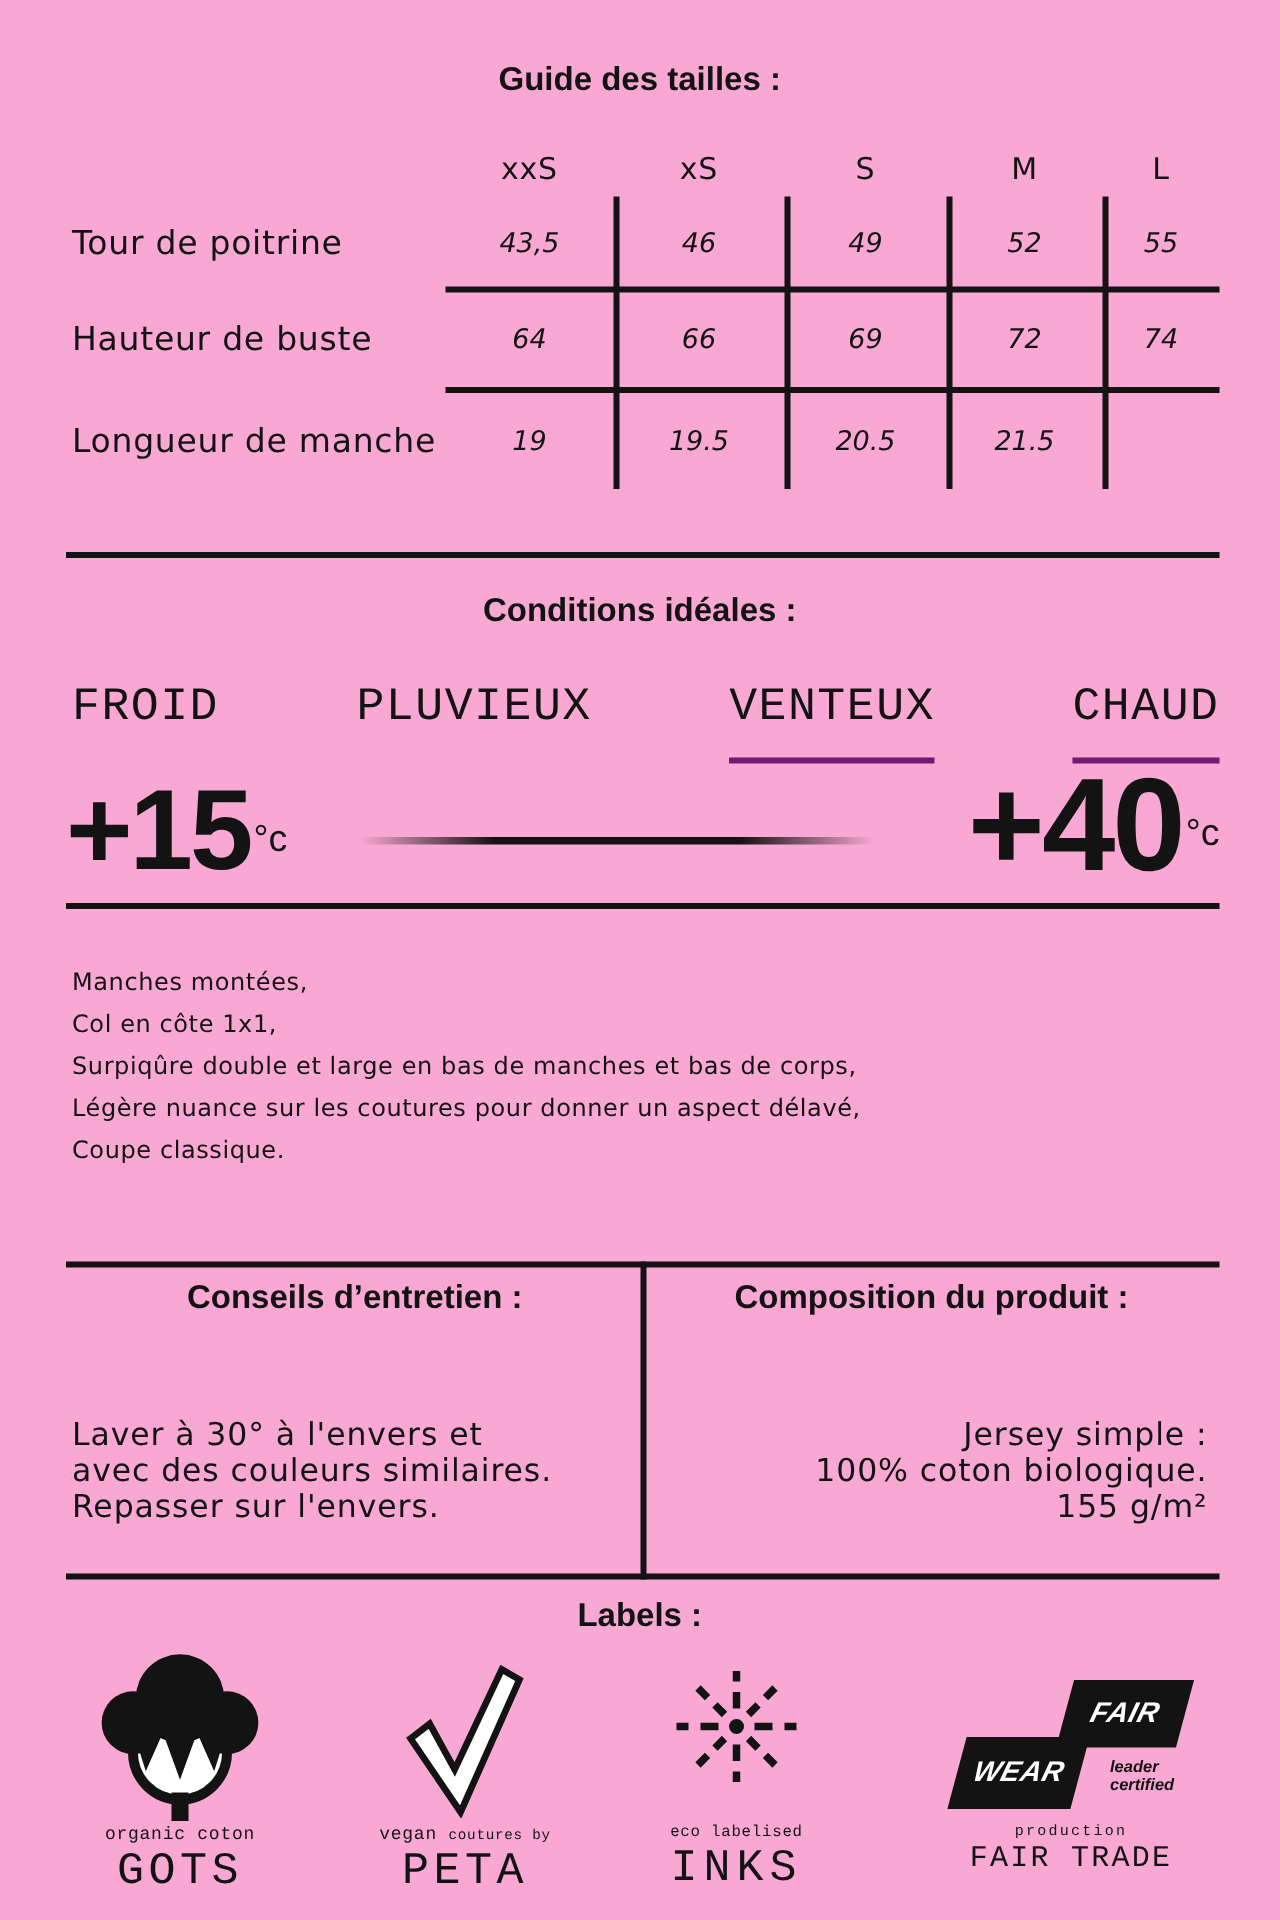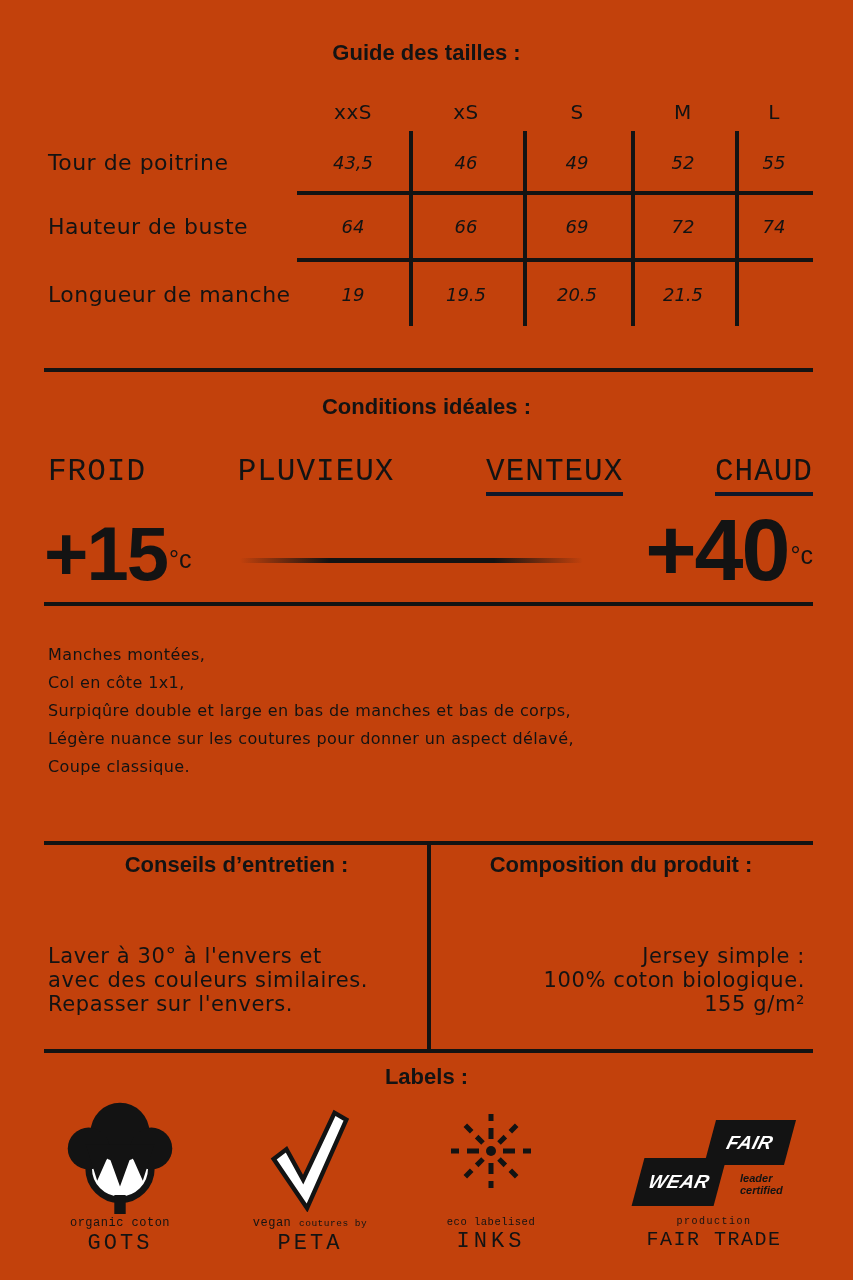--- a/index.html
+++ b/index.html
@@ -1,19 +1,19 @@
 <!DOCTYPE html>
 <html><head>
 <meta charset="utf-8">
 <style>
   * { margin:0; padding:0; box-sizing:border-box; }
   html,body { background:#e8e8e8; }
   .page {
     position:relative; width:853px; height:1280px; margin:0 auto;
-    background:#c2410c; color:#131313; overflow:hidden;
+    background:#f9a8d4; color:#131313; overflow:hidden;
     font-family:"DejaVu Sans", sans-serif;
   }
   .hd {
     position:absolute; left:0; width:100%; text-align:center;
     font-family:"Liberation Sans", sans-serif; font-weight:700; font-size:22px;
   }
   
   .tbl { position:absolute; left:40px; top:92px; width:773px; height:236px;
          display:grid; grid-template-columns:257px 112px 114px 108px 104px 78px;
          grid-template-rows:39px 62px 67px 68px; }
@@ -26,21 +26,21 @@
   .gl-h.r1 { top:99px; } .gl-h.r2 { top:166px; }
   .gl-v { width:4px; top:39px; height:195px; }
   .gl-v.c1 { left:369px; } .gl-v.c2 { left:483px; } .gl-v.c3 { left:591px; } .gl-v.c4 { left:695px; }
   
   .rule { position:absolute; left:44px; width:769px; height:4px; background:#131313; }
   
   .weather { position:absolute; left:48px; width:765px; top:454px;
              display:flex; justify-content:space-between; align-items:flex-start;
              font-family:"Liberation Mono", monospace; font-size:31px; letter-spacing:1px; }
   .weather .w { display:inline-block; }
-  .weather .w.u { border-bottom:4px solid #0f172a; padding-bottom:3px; }
+  .weather .w.u { border-bottom:4px solid #701a75; padding-bottom:16px; }
   .temp { position:absolute; font-family:"Liberation Sans", sans-serif; font-weight:700; white-space:nowrap; }
   .temp-min { left:44px; top:516px; font-size:76px; line-height:76px; letter-spacing:-2px; }
   .temp-max { right:40px; top:506px; font-size:88px; line-height:88px; letter-spacing:-2px; }
   .temp .deg { display:inline-block; vertical-align:top; font-size:25px; font-weight:400;
                letter-spacing:0; margin-top:5px; margin-left:2px; }
   .fade-line { position:absolute; left:240px; top:558px; width:343px; height:5px; border-radius:3px;
                background:linear-gradient(to right, rgba(19,19,19,0) 0%, #131313 26%, #131313 74%, rgba(19,19,19,0) 100%); }
   
   .details { position:absolute; left:48px; top:641px; width:770px;
              font-size:16px; line-height:28px; letter-spacing:0.4px; }
@@ -56,21 +56,21 @@
   
   .lgroup { position:absolute; top:1096px; text-align:center;
             font-family:"Liberation Mono", monospace; }
   .lg-gots { left:40px;  width:160px; }
   .lg-peta { left:234px; width:152px; }
   .lg-inks { left:415px; width:152px; }
   .lg-fw   { left:628px; width:172px; }
   .iconbox { height:118px; display:flex; align-items:flex-end; justify-content:center; }
   .cap-sm { font-size:12px; letter-spacing:0.5px; margin-top:2px; white-space:nowrap; }
   .cap-sm .tiny { font-size:9.5px; }
-  .cap-bg { font-size:22px; letter-spacing:3px; margin-top:1px; white-space:nowrap; }
+  .cap-bg { font-size:30px; letter-spacing:3px; margin-top:1px; white-space:nowrap; }
   .lg-inks .cap-sm { font-size:10.5px; }
   .lg-inks .cap-bg { letter-spacing:4px; }
   .lg-fw .cap-sm { font-size:10px; letter-spacing:1.5px; }
   .lg-fw .cap-bg { font-size:20px; letter-spacing:1.5px; }
   
   .fw-logo { position:relative; width:172px; height:96px; margin-bottom:4px; }
   .fw-block { position:absolute; background:#131313; transform:skewX(-15deg);
               display:flex; align-items:center; justify-content:center;
               color:#fff; font-family:"Liberation Sans", sans-serif;
               font-weight:700; font-style:italic; font-size:19px; letter-spacing:0.5px; }

